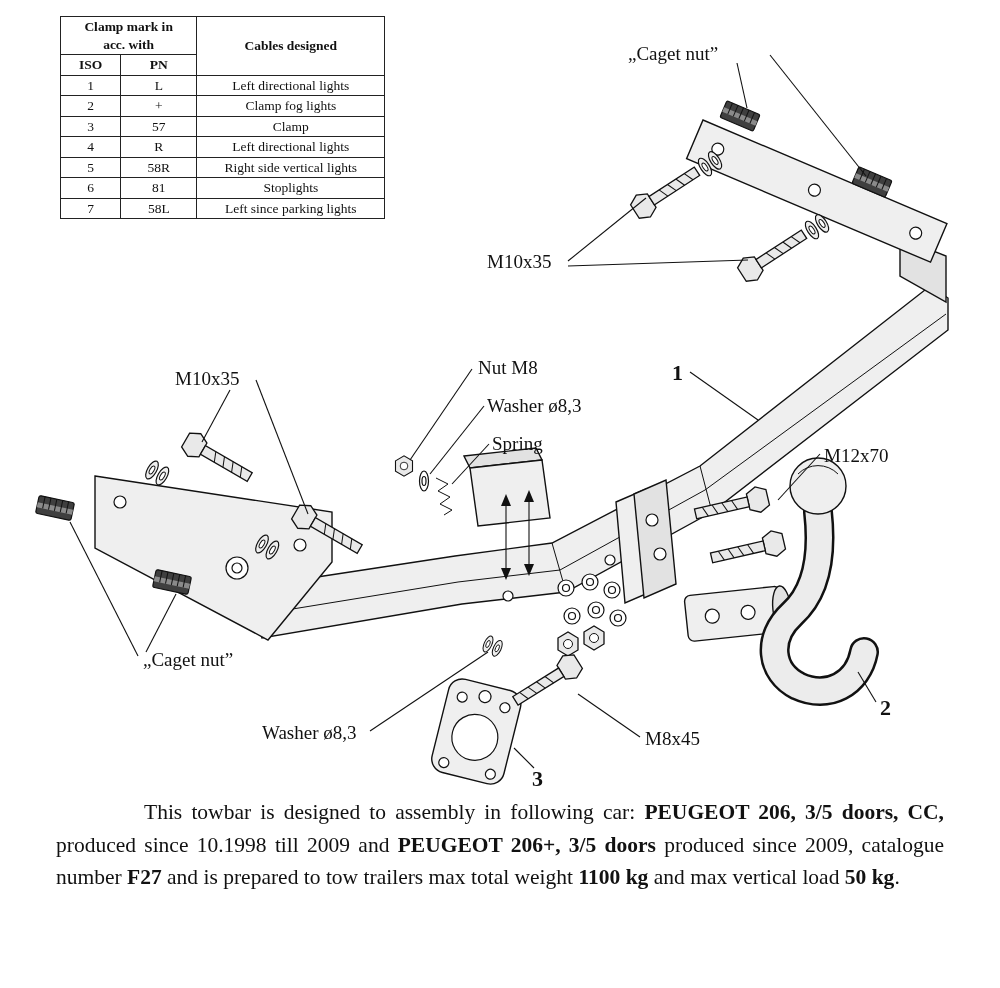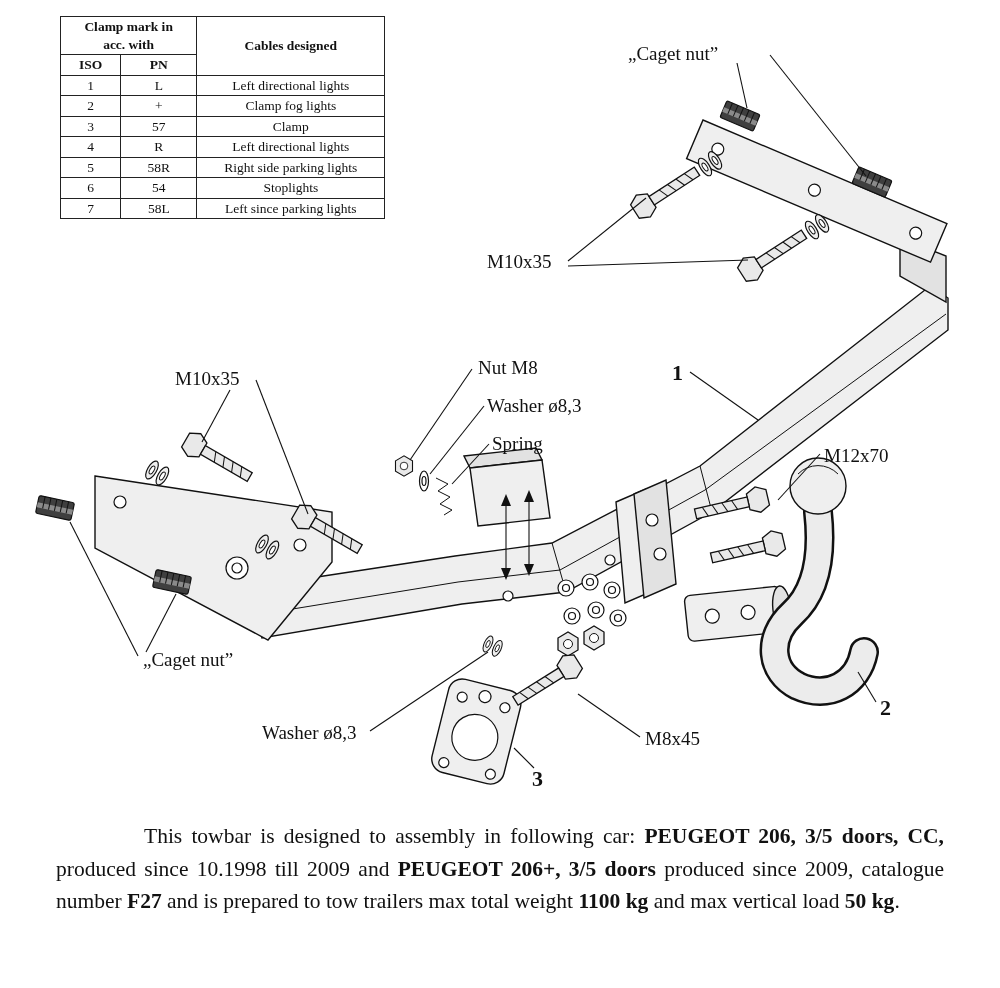--- a/index.html
+++ b/index.html
@@ -15,21 +15,21 @@
   
   svg.diagram{position:absolute;left:0;top:0;}
   .lbl{font-family:"Liberation Serif",serif;font-size:19px;fill:#111;}
   .num{font-weight:bold;font-size:22px;}
   .metal{fill:#efefef;stroke:#111;stroke-width:1.4;}
   .metal2{fill:#e2e2e2;stroke:#111;stroke-width:1.4;}
   .hole{fill:#fff;stroke:#111;stroke-width:1.2;}
   .lead{stroke:#111;stroke-width:1.1;}
   .thin{stroke:#111;stroke-width:1;fill:none;}
   
-  .desc{position:absolute;left:56px;top:820px;width:888px;margin:0;
+  .desc{position:absolute;left:56px;top:796px;width:888px;margin:0;
         font-size:21.5px;line-height:1.52;text-align:justify;text-indent:88px;}
 </style>
 </head>
 <body>
 
 <div class="page">
 
   <svg class="diagram" width="1000" height="812" viewBox="0 0 1000 812" xmlns="http://www.w3.org/2000/svg" xmlns:xlink="http://www.w3.org/1999/xlink">
 
     <defs>
@@ -238,25 +238,25 @@
       <td class="l">Clamp</td>
     </tr>
     <tr>
       <td class="c">4</td>
       <td class="c">R</td>
       <td class="l">Left directional lights</td>
     </tr>
     <tr>
       <td class="c">5</td>
       <td class="c">58R</td>
-      <td class="l">Right side parking lights</td>
+      <td class="l">Right side vertical lights</td>
     </tr>
     <tr>
       <td class="c">6</td>
-      <td class="c">54</td>
+      <td class="c">81</td>
       <td class="l">Stoplights</td>
     </tr>
     <tr>
       <td class="c">7</td>
       <td class="c">58L</td>
       <td class="l">Left since parking lights</td>
     </tr>
   </tbody>
     </table>
 

